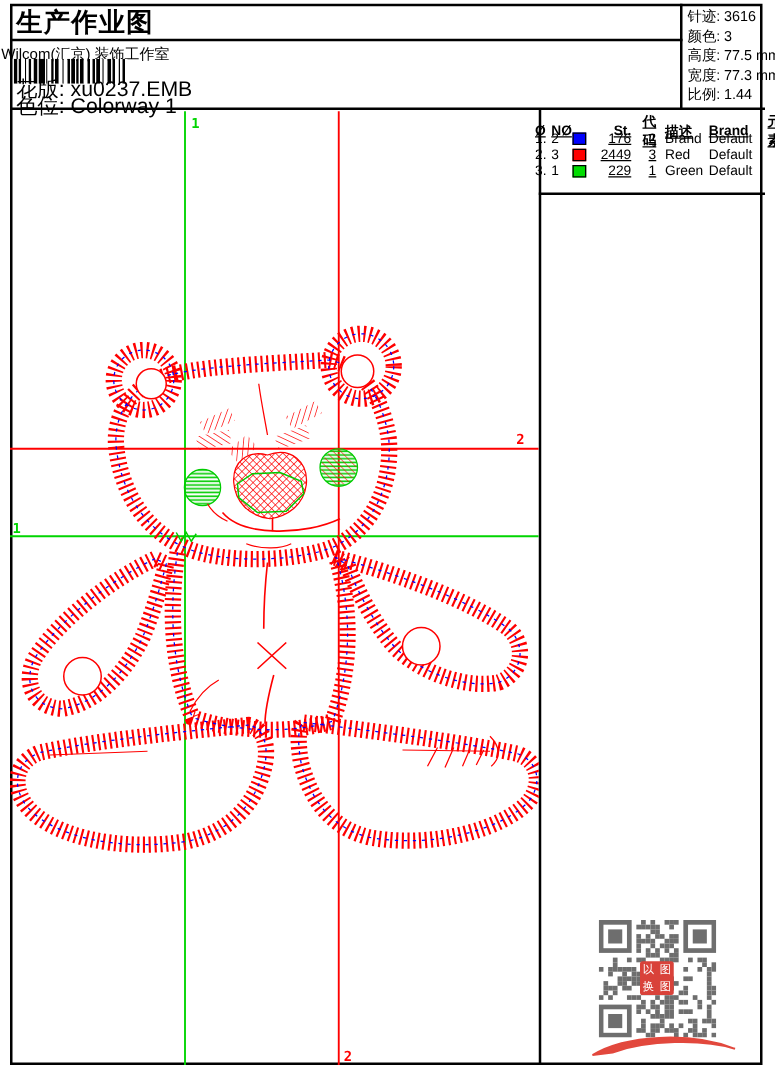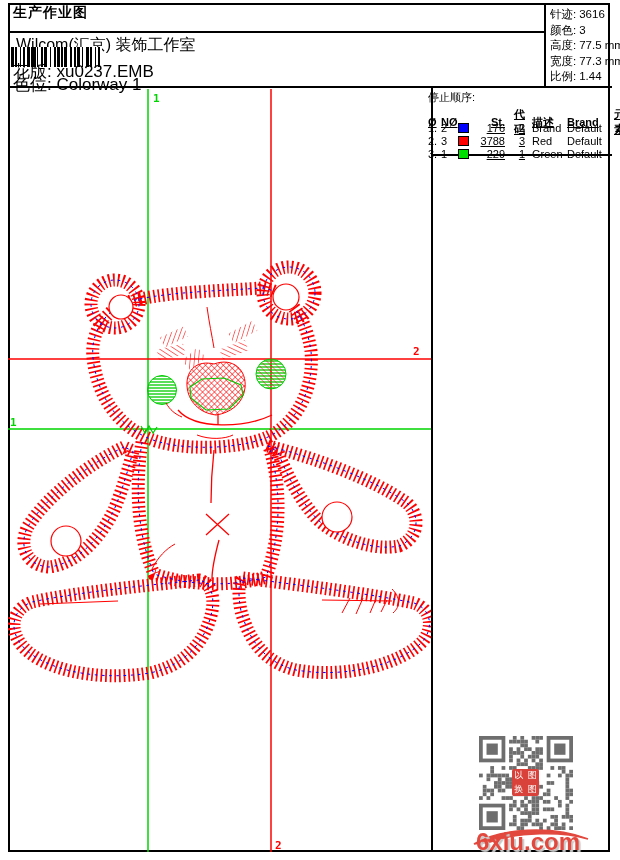--- a/index.html
+++ b/index.html
@@ -11,22 +11,22 @@
   .abs{position:absolute;}
   .blk{background:#000;}
   
   #frame{left:8px;top:3px;width:602px;height:849px;border:2px solid #000;box-sizing:border-box;}
   #title-underline{left:8px;top:31px;width:538px;height:2px;}
   #v-info{left:544px;top:3px;width:2px;height:85px;}
   #h-header{left:8px;top:86px;width:604px;height:2px;}
   #v-main{left:431px;top:88px;width:2px;height:764px;}
   #h-table{left:431px;top:154px;width:181px;height:2px;}
   
-  #page-title{left:13px;top:4px;font-size:14px;font-weight:bold;letter-spacing:1px;}
-  #studio{left:16px;top:35px;font-size:16px;}
+  #page-title{left:13px;top:4px;font-size:21px;font-weight:bold;letter-spacing:1px;}
+  #studio{left:1px;top:35px;font-size:12px;}
   #barcode{left:11px;top:47px;width:122px;height:20px;display:flex;align-items:stretch;overflow:hidden;}
   #barcode span{display:block;height:100%;}
   #pattern-line{left:13px;top:60px;font-size:17px;}
   #colorway-line{left:13px;top:73px;font-size:17px;}
   
   #info-box{left:550px;top:7px;font-size:11.5px;line-height:15.5px;white-space:nowrap;}
   #info-box .lbl{margin-right:3px;}
   
   #stop-seq{left:428px;top:90px;width:183px;font-size:11px;}
   #stop-seq .tbl-title{margin-bottom:2px;}
@@ -118,21 +118,20 @@
 
 <div class="abs" id="info-box">
   <div><span class="lbl">针迹:</span><span>3616</span></div>
   <div><span class="lbl">颜色:</span><span>3</span></div>
   <div><span class="lbl">高度:</span><span>77.5 mm</span></div>
   <div><span class="lbl">宽度:</span><span>77.3 mm</span></div>
   <div><span class="lbl">比例:</span><span>1.44</span></div>
 </div>
 
 <div class="abs" id="stop-seq">
-  <div class="tbl-title">停止顺序:</div>
   <div class="seq-grid hdr">
     <span>Ø</span>
     <span>NØ</span>
     <span></span>
     <span class="col-st">St.</span>
     <span class="col-code">代码</span>
     <span class="col-desc">描述</span>
     <span>Brand</span>
     <span>元素</span>
   </div>
@@ -143,21 +142,21 @@
     <span class="col-st">176</span>
     <span class="col-code">2</span>
     <span class="col-desc">Brand</span>
     <span>Default</span>
     <span></span>
   </div>
   <div class="seq-grid">
     <span>2.</span>
     <span>3</span>
     <span class="swatch" style="background-color: rgb(255, 0, 0);"></span>
-    <span class="col-st">3788</span>
+    <span class="col-st">2449</span>
     <span class="col-code">3</span>
     <span class="col-desc">Red</span>
     <span>Default</span>
     <span></span>
   </div>
   <div class="seq-grid">
     <span>3.</span>
     <span>1</span>
     <span class="swatch" style="background-color: rgb(0, 221, 0);"></span>
     <span class="col-st">229</span>
@@ -468,14 +467,13 @@
     <span>以</span>
     <span>图</span>
     <span>换</span>
     <span>图</span>
   </div>
 
 <div class="abs" id="logo">
   <svg class="abs" style="left:0;top:0;width:130px;height:34px;" viewBox="0 0 130 34" xmlns="http://www.w3.org/2000/svg">
     <path d="M8,22 C34,6 86,3 122,17 C96,9 52,10 24,20 Z" fill="#e2483d" stroke="#e2483d" stroke-width="1.5"></path>
   </svg>
-  <div class="abs" id="logo-text">6xiu.com</div>
 </div>
 
 </body></html>

